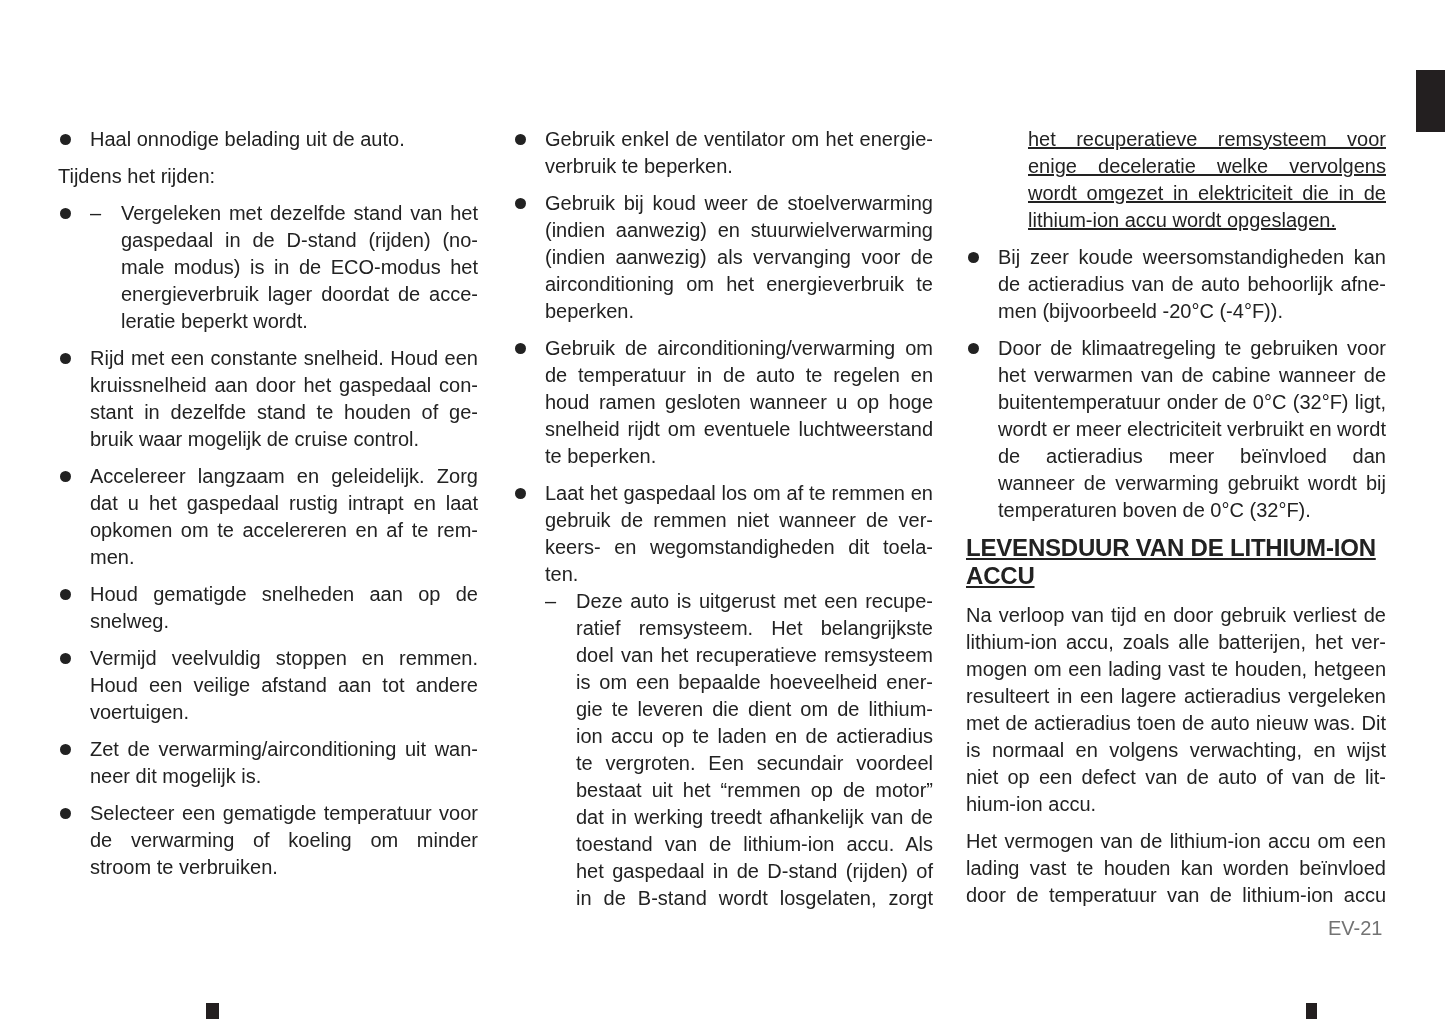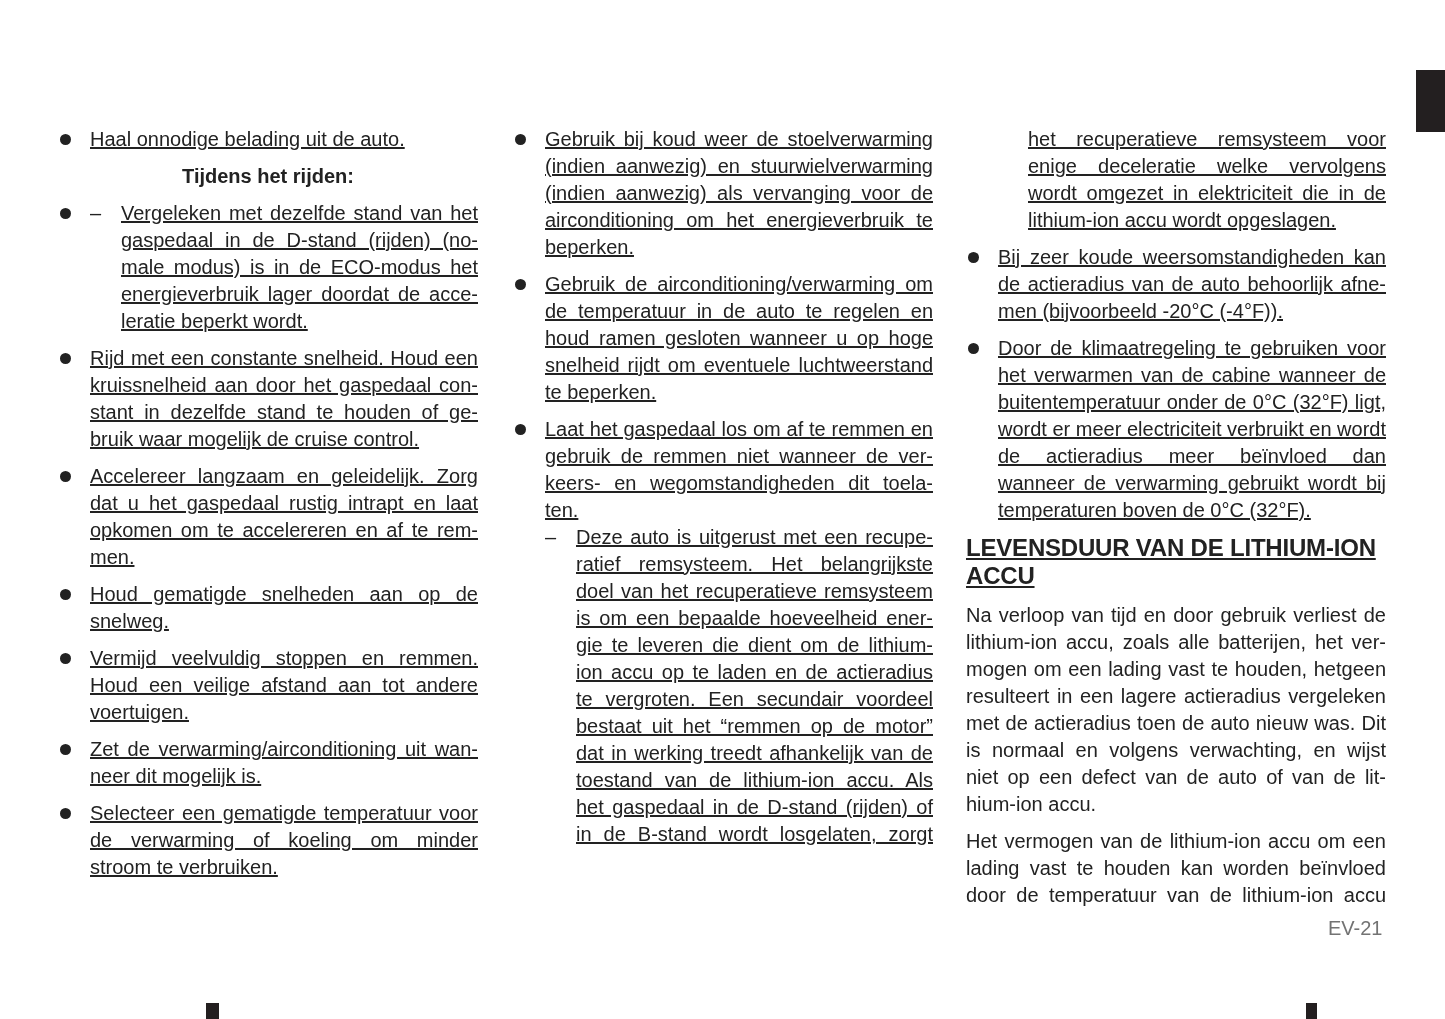--- a/index.html
+++ b/index.html
@@ -3,26 +3,26 @@
 <meta charset="utf-8">
 <style>
   html, body { margin: 0; padding: 0; background: #ffffff; }
   body { width: 1445px; height: 1019px; position: relative; overflow: hidden;
          font-family: "Liberation Sans", sans-serif; color: #222222; }
   .col { position: absolute; top: 126px; font-size: 20px; line-height: 27px; }
   .col-left  { left: 58px;  width: 420px; }
   .col-mid   { left: 513px; width: 420px; }
   .col-right { left: 966px; width: 420px; }
   .p { margin: 0 0 10px 0; text-align: justify; }
-  .bullet { position: relative; padding-left: 32px; margin: 0 0 10px 0; text-align: justify; text-decoration: underline; }
+  .bullet { position: relative; padding-left: 32px; margin: 0 0 10px 0; text-align: justify; }
   .bullet .dot { position: absolute; left: 2px; top: 8px; width: 11px; height: 11px; border-radius: 50%; background: #222222; }
   .sub { position: relative; padding-left: 31px; text-align: justify; }
   .sub .dash { position: absolute; left: 0; top: 0; }
   .cont { padding-left: 62px; text-align: justify; margin: 0 0 10px 0; text-decoration: underline; }
-  .subhead { font-weight: bold; margin: 0 0 10px 0; text-align: center; }
+  .subhead { font-weight: normal; margin: 0 0 10px 0; }
   .heading { font-weight: bold; font-size: 24px; line-height: 28px; margin: 4px 0 12px 0; letter-spacing: -0.2px; text-decoration: underline; }
   .justify-last { text-align-last: justify; }
   .tab-mark { position: absolute; left: 1416px; top: 70px; width: 29px; height: 62px; background: #231f20; }
   .crop-mark { position: absolute; top: 1003px; height: 16px; background: #231f20; }
   .crop-left { left: 206px; width: 13px; }
   .crop-right { left: 1306px; width: 11px; }
   .page-num { position: absolute; left: 1328px; top: 916px; font-size: 20px; line-height: 24px; color: #737373; }
 </style>
 </head>
 <body>
@@ -65,20 +65,24 @@
   </div>
   <div class="bullet">
     <span class="dot"></span>
     <span>Selecteer een gematigde temperatuur voor de verwarming of koeling om minder stroom te verbruiken.</span>
   </div>
 </div>
 
 <div class="col col-mid">
   <div class="bullet">
     <span class="dot"></span>
+    <span>Gebruik enkel de ventilator om het energie-verbruik te beperken.</span>
+  </div>
+  <div class="bullet">
+    <span class="dot"></span>
     <span>Gebruik bij koud weer de stoelverwarming (indien aanwezig) en stuurwielverwarming (indien aanwezig) als vervanging voor de airconditioning om het energieverbruik te beperken.</span>
   </div>
   <div class="bullet">
     <span class="dot"></span>
     <span>Gebruik de airconditioning/verwarming om de temperatuur in de auto te regelen en houd ramen gesloten wanneer u op hoge snelheid rijdt om eventuele luchtweerstand te beperken.</span>
   </div>
   <div class="bullet">
     <span class="dot"></span>
     <div>Laat het gaspedaal los om af te remmen en gebruik de remmen niet wanneer de ver-keers- en wegomstandigheden dit toela-ten.</div>
     <div class="sub justify-last">

